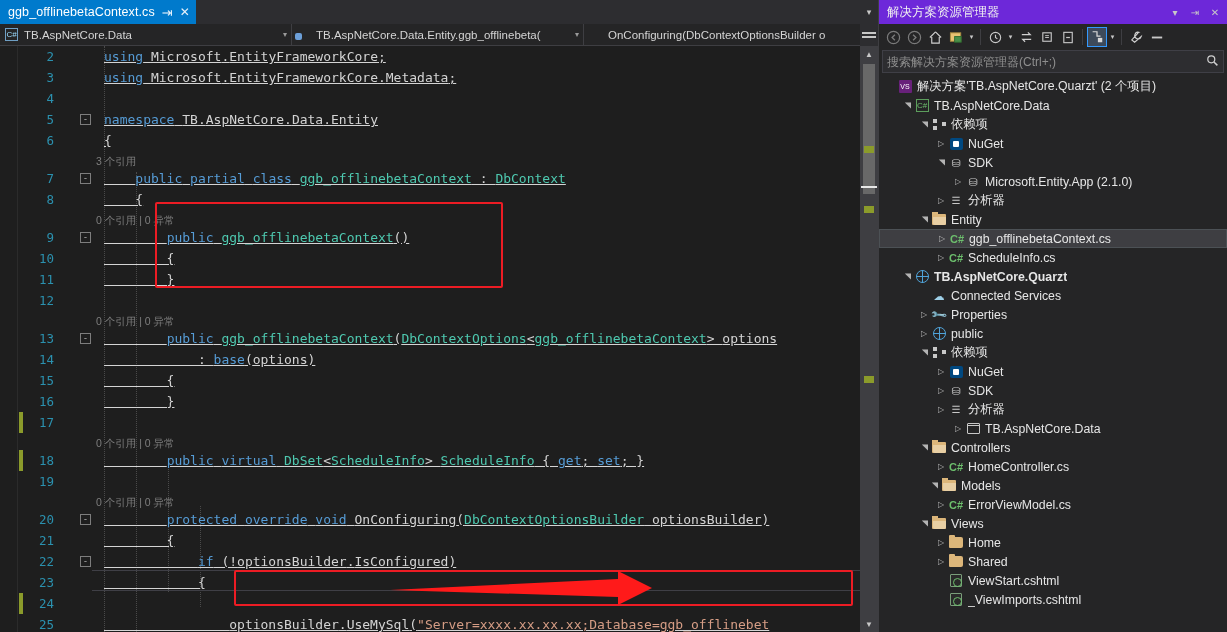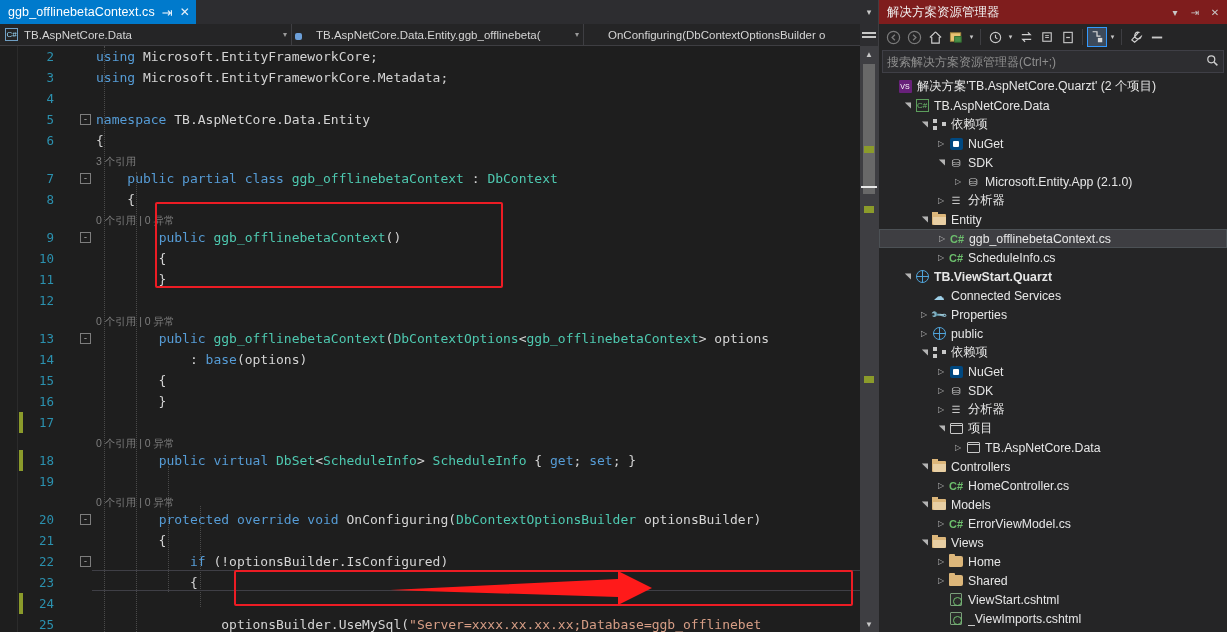--- a/index.html
+++ b/index.html
@@ -117,21 +117,21 @@
     top: 5px;
     border: 1px solid #7D7D7D; color: #B4B4B4;
     font-size: 9px; line-height: 9px; text-align: center;
     font-family: "DejaVu Sans Mono", monospace;
     cursor: pointer;
   }
   .change-bar {
     position: absolute; left: 19px; width: 4px; top: 0; height: 21px;
     background: #8B9B2B;
   }
-  .code-text { position: absolute; left: 96px; top: 0; }
+  .code-text { position: absolute; left: 104px; top: 0; text-decoration: underline; }
   .lens {
     position: absolute; left: 96px; top: 0;
     font-family: "Liberation Sans", sans-serif;
     font-size: 10.5px; color: #7E7E7E;
     line-height: 21px; white-space: pre;
     cursor: pointer;
   }
   
   .guide {
     position: absolute; top: 0; bottom: 0; width: 0;
@@ -193,21 +193,21 @@
   
   #solution-pane {
     width: 349px; height: 632px;
     background: #252526;
     display: flex; flex-direction: column;
     border-left: 1px solid #3E3E42;
   }
   .se-header {
     height: 24px; display: flex; align-items: center;
     padding: 0 4px 0 8px; gap: 4px;
-    background: #7f1d1d;
+    background: #6d28d9;
   }
   .se-title { flex: 1; color: #F1F1F1; font-size: 12.5px; white-space: nowrap; }
   .se-hdr-btn {
     width: 16px; height: 18px; color: #C8C8C8; font-size: 10px;
     display: flex; align-items: center; justify-content: center; cursor: pointer;
   }
   .se-toolbar {
     height: 26px; display: flex; align-items: center;
     padding: 0 4px; gap: 1px;
     background: #252526;
@@ -566,21 +566,21 @@
           <span class="t-ico">
             <span class="ic-cs-file">C#</span>
           </span>
           <span class="tl">ScheduleInfo.cs</span>
         </div>
         <div class="tree-row bold" style="padding-left: 21px;">
           <span class="expander" style="transform: rotate(-90deg);">◢</span>
           <span class="t-ico">
             <span class="ic-web"></span>
           </span>
-          <span class="tl">TB.ViewStart.Quarzt</span>
+          <span class="tl">TB.AspNetCore.Quarzt</span>
         </div>
         <div class="tree-row" style="padding-left: 38px;">
           <span class="expander"></span>
           <span class="t-ico">
             <span class="ic-svc">☁</span>
           </span>
           <span class="tl">Connected Services</span>
         </div>
         <div class="tree-row" style="padding-left: 38px;">
           <span class="expander">▷</span>
@@ -621,49 +621,42 @@
           </span>
           <span class="tl">SDK</span>
         </div>
         <div class="tree-row" style="padding-left: 55px;">
           <span class="expander">▷</span>
           <span class="t-ico">
             <span class="ic-analyzer">☰</span>
           </span>
           <span class="tl">分析器</span>
         </div>
-        <div class="tree-row" style="padding-left: 55px;">
-          <span class="expander" style="transform: rotate(-90deg);">◢</span>
+        <div class="tree-row" style="padding-left: 72px;">
+          <span class="expander">▷</span>
           <span class="t-ico">
             <span class="ic-proj"></span>
           </span>
-          <span class="tl">项目</span>
-        </div>
-        <div class="tree-row" style="padding-left: 72px;">
-          <span class="expander">▷</span>
-          <span class="t-ico">
-            <span class="ic-proj"></span>
-          </span>
           <span class="tl">TB.AspNetCore.Data</span>
         </div>
         <div class="tree-row" style="padding-left: 38px;">
           <span class="expander" style="transform: rotate(-90deg);">◢</span>
           <span class="t-ico">
             <span class="ic-folder-open"></span>
           </span>
           <span class="tl">Controllers</span>
         </div>
         <div class="tree-row" style="padding-left: 55px;">
           <span class="expander">▷</span>
           <span class="t-ico">
             <span class="ic-cs-file">C#</span>
           </span>
           <span class="tl">HomeController.cs</span>
         </div>
-        <div class="tree-row" style="padding-left: 38px;">
+        <div class="tree-row" style="padding-left: 48px;">
           <span class="expander" style="transform: rotate(-90deg);">◢</span>
           <span class="t-ico">
             <span class="ic-folder-open"></span>
           </span>
           <span class="tl">Models</span>
         </div>
         <div class="tree-row" style="padding-left: 55px;">
           <span class="expander">▷</span>
           <span class="t-ico">
             <span class="ic-cs-file">C#</span>

